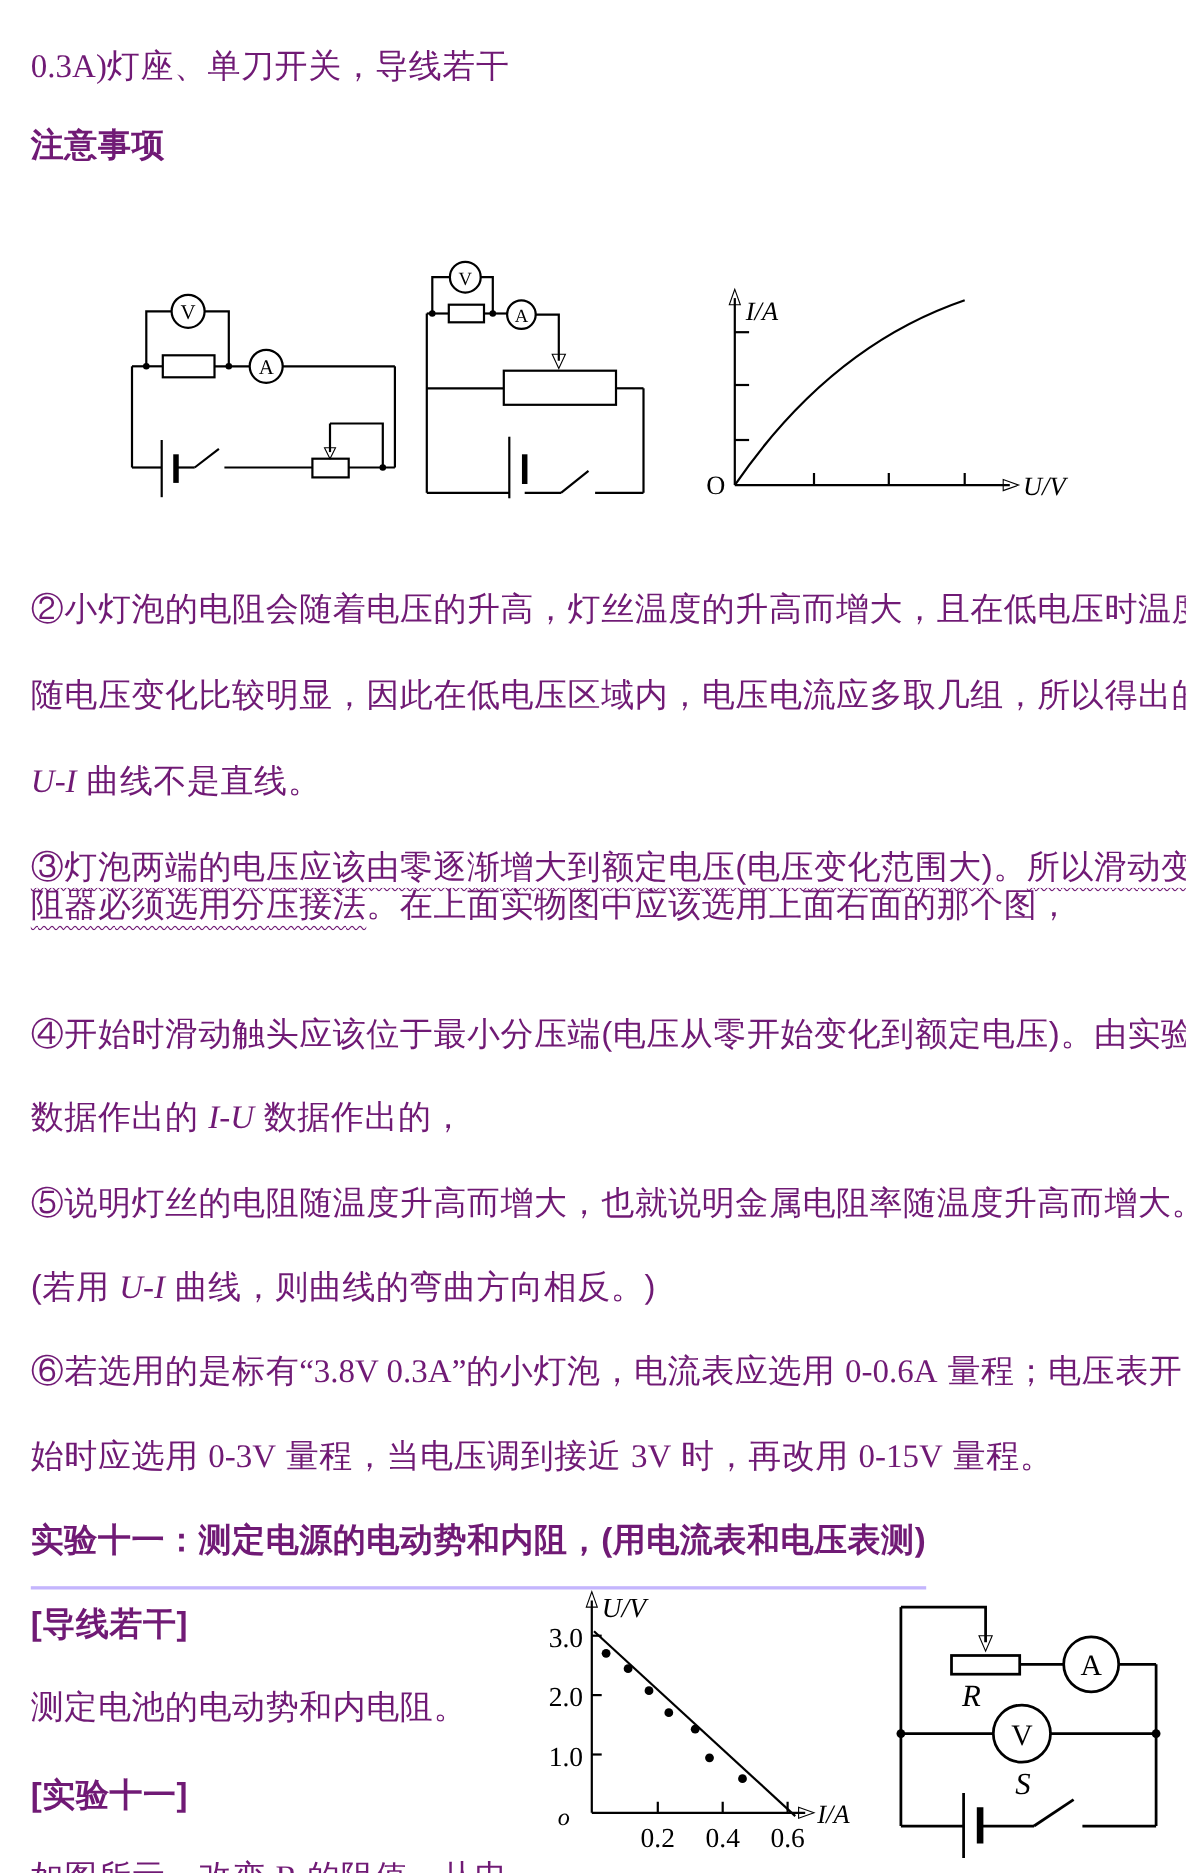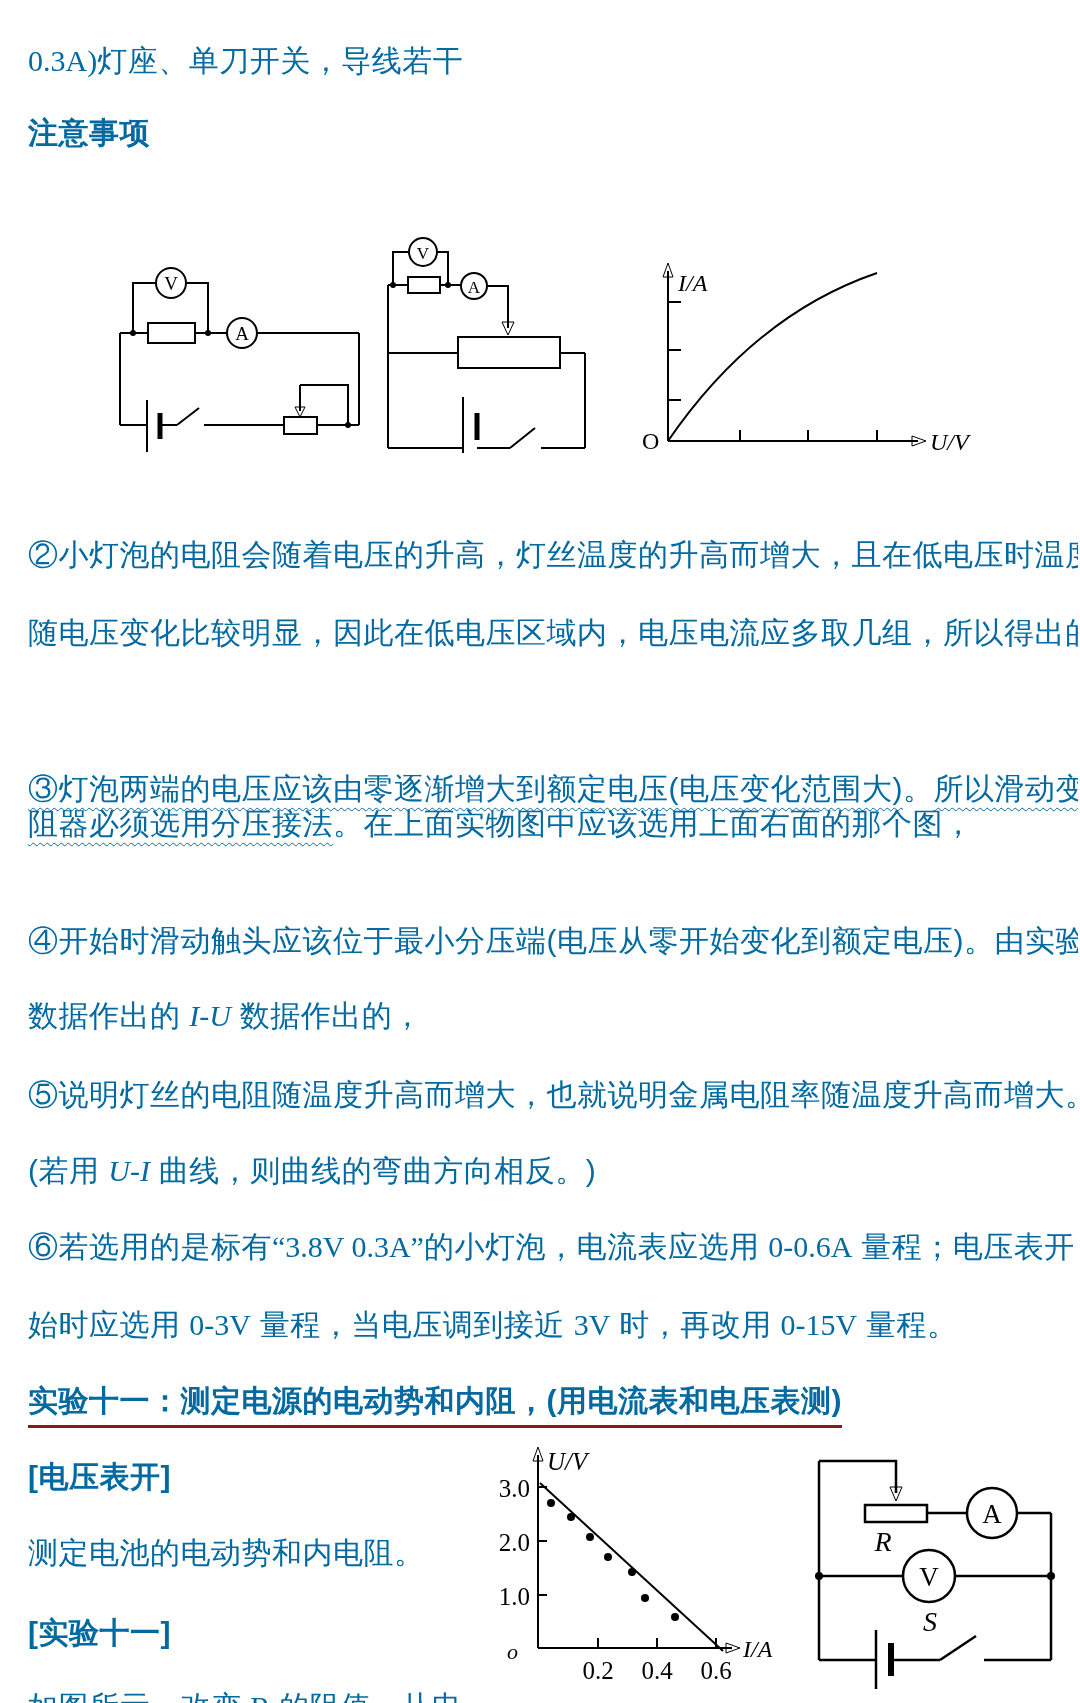--- a/index.html
+++ b/index.html
@@ -1,59 +1,60 @@
 <!DOCTYPE html>
 <html><head>
 <meta charset="utf-8">
 <style>
   html,body{margin:0;padding:0;background:#ffffff;}
   .page{
     position:relative;width:1078px;height:1703px;background:#ffffff;
-    color:#0369a1;font-family:"Liberation Sans",sans-serif;overflow:hidden;
+    color:#701a75;font-family:"Liberation Sans",sans-serif;overflow:hidden;
   }
   .line{position:absolute;left:28px;font-size:30px;line-height:1.25;white-space:nowrap;letter-spacing:0.5px;}
   .bold{font-weight:700;}
   .latin{font-family:"Liberation Serif",serif;letter-spacing:0;}
   .it{font-family:"Liberation Serif",serif;font-style:italic;letter-spacing:0;}
   .wavy{text-decoration-line:underline;text-decoration-style:wavy;text-decoration-thickness:1px;text-underline-offset:8px;}
-  .hline{display:inline-block;border-bottom:3px solid #7f1d1d;padding-bottom:5px;}
+  .hline{display:inline-block;border-bottom:3px solid #c4b5fd;padding-bottom:22px;}
   svg{position:absolute;overflow:visible;}
   svg line, svg path, svg rect, svg circle, svg polyline{stroke:#000;fill:none;}
   .lbl{font-family:"Liberation Serif",serif;fill:#000;stroke:none;}
   .itl{font-family:"Liberation Serif",serif;font-style:italic;fill:#000;stroke:none;}
   .dot{fill:#000;stroke:none;}
 </style>
 </head>
 <body>
 
 <div class="page">
 
   <p class="line" style="top:12px"><span class="latin">0.3A)</span><span>灯座、单刀开关，导线若干</span></p>
 
   <p class="line bold" style="top:84px">注意事项</p>
 
 
   <p class="line" style="top:506px">②小灯泡的电阻会随着电压的升高，灯丝温度的升高而增大，且在低电压时温度</p>
   <p class="line" style="top:584px">随电压变化比较明显，因此在低电压区域内，电压电流应多取几组，所以得出的</p>
+  <p class="line" style="top:662px"><span class="it">U-I</span><span> 曲线不是直线。</span></p>
 
   <p class="line" style="top:740px"><span class="wavy">③灯泡两端的电压应该由零逐渐增大到额定电压(电压变化范围大)</span><span>。</span><span class="wavy">所以滑动变</span></p>
   <p class="line" style="top:775px"><span class="wavy">阻器必须选用分压接法</span><span>。在上面实物图中应该选用上面右面的那个图，</span></p>
 
   <p class="line" style="top:892px">④开始时滑动触头应该位于最小分压端(电压从零开始变化到额定电压)。由实验</p>
   <p class="line" style="top:967px"><span>数据作出的 </span><span class="it">I-U</span><span> 数据作出的，</span></p>
 
   <p class="line" style="top:1046px">⑤说明灯丝的电阻随温度升高而增大，也就说明金属电阻率随温度升高而增大。</p>
   <p class="line" style="top:1122px"><span>(若用 </span><span class="it">U-I</span><span> 曲线，则曲线的弯曲方向相反。)</span></p>
 
   <p class="line" style="top:1198px"><span>⑥若选用的是标有</span><span class="latin">“3.8V 0.3A”</span><span>的小灯泡，电流表应选用 </span><span class="latin">0-0.6A</span><span> 量程；电压表开</span></p>
   <p class="line" style="top:1276px"><span>始时应选用 </span><span class="latin">0-3V</span><span> 量程，当电压调到接近 </span><span class="latin">3V</span><span> 时，再改用 </span><span class="latin">0-15V</span><span> 量程。</span></p>
 
   <p class="line bold" style="top:1352px"><span class="hline">实验十一：测定电源的电动势和内阻，(用电流表和电压表测)</span></p>
 
-  <p class="line bold" style="top:1428px">[电压表开]</p>
+  <p class="line bold" style="top:1428px">[导线若干]</p>
   <p class="line" style="top:1504px">测定电池的电动势和内电阻。</p>
   <p class="line bold" style="top:1584px">[实验十一]</p>
   <p class="line" style="top:1658px"><span>如图所示，改变 </span><span class="latin">R</span><span> 的阻值，从电</span></p>
 
   <svg style="left:100px;top:212px" width="280" height="250" viewBox="0 0 280 250">
 
     <line x1="20" y1="121" x2="48" y2="121" stroke-width="2"></line>
     <rect x="48" y="111" width="47" height="20" stroke-width="2"></rect>
     <line x1="95" y1="121" x2="127" y2="121" stroke-width="2"></line>
     <circle cx="142" cy="121" r="15" stroke-width="2"></circle>

